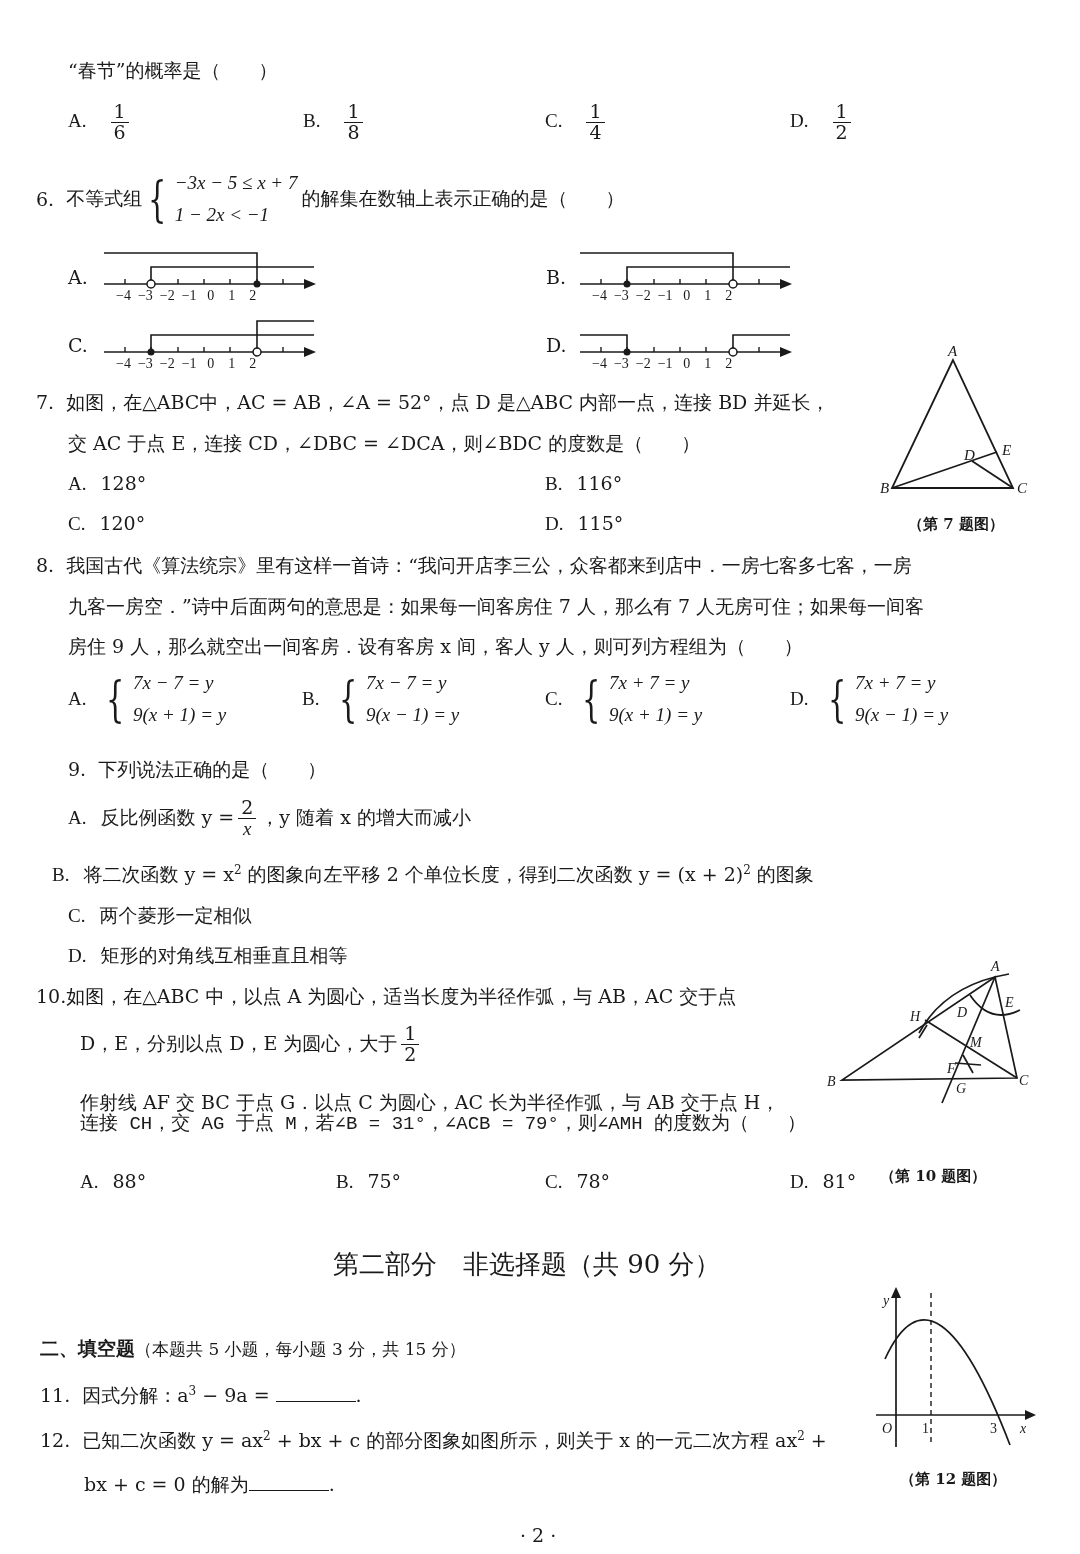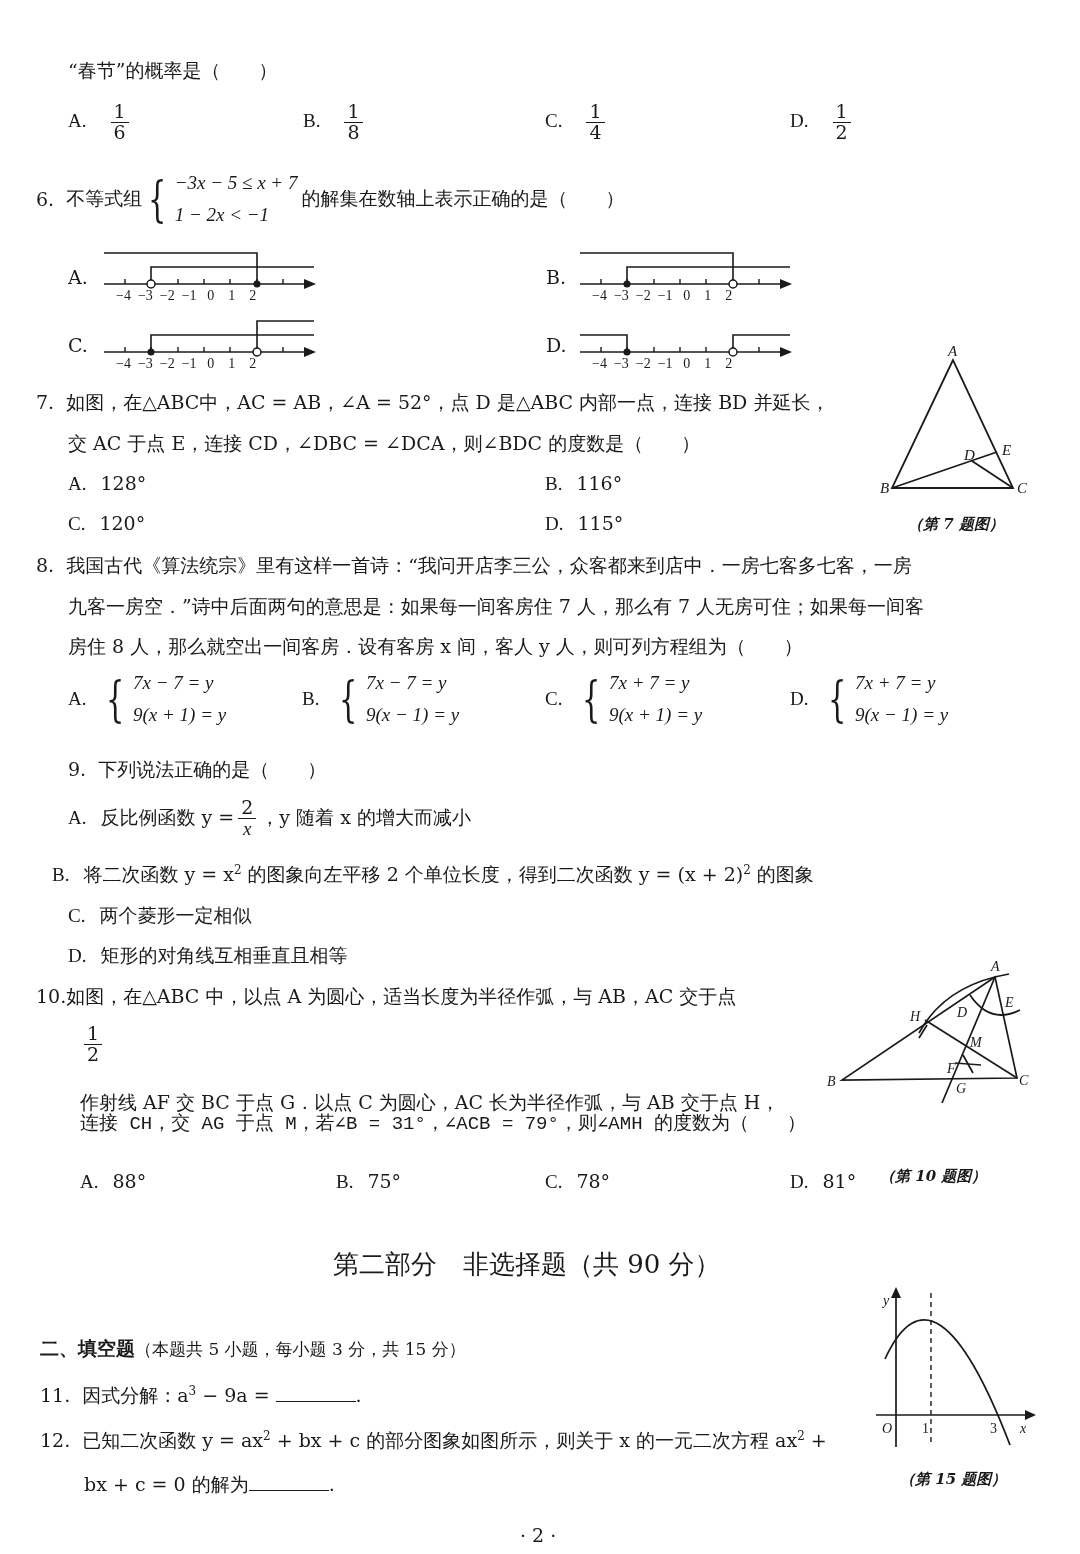--- a/index.html
+++ b/index.html
@@ -7,21 +7,21 @@
          font-family:"DejaVu Serif", "Liberation Serif", serif; color:#1a1a1a; font-size:19px; }
   .abs { position:absolute; white-space:nowrap; }
   .i { font-style:italic; font-family:"Liberation Serif", serif; }
   .frac { display:inline-flex; flex-direction:column; align-items:center; vertical-align:middle; line-height:1.05; margin:0 4px; }
   .frac .num { border-bottom:1.5px solid #1a1a1a; padding:0 3px; }
   .opt-lbl { font-family:"Liberation Serif", serif; margin-right:14px; }
   .sys { display:inline-flex; align-items:center; vertical-align:middle; }
   .brace { font-size:48px; font-weight:200; line-height:1; margin-right:2px; transform:scaleX(0.6); font-family:"DejaVu Serif", serif; }
   .sys-lines { display:flex; flex-direction:column; gap:10px; font-family:"Liberation Serif", serif; font-size:19px; }
   .blank { display:inline-block; border-bottom:1.5px solid #1a1a1a; width:80px; height:18px; vertical-align:baseline; }
-  .cap { font-family:"DejaVu Serif", serif; font-size:15px; font-weight:bold;font-style:italic; }
+  .cap { font-family:"DejaVu Serif", serif; font-size:15px; font-weight:bold; }
   sup { font-size:12px; }
   .bold { font-weight:bold; }
 </style>
 </head>
 <body>
 
 <div class="abs" style="left:68px;top:58px;">“春节”的概率是（　　）</div>
 <div class="abs" style="left:68px;top:102px;">
   <span class="opt-lbl">A.</span>
   <span class="frac">
@@ -174,21 +174,21 @@
     <text x="94" y="120">D</text>
     <text x="132" y="115">E</text>
   </g>
 </svg>
 <div class="abs cap" style="left:908px;top:515px;">（第 7 题图）</div>
 
 <div class="abs" style="left:36px;top:553px;">
   <span style="margin-right:12px;">8.</span><span>我国古代《算法统宗》里有这样一首诗：“我问开店李三公，众客都来到店中．一房七客多七客，一房</span>
 </div>
 <div class="abs" style="left:68px;top:594px;">九客一房空．”诗中后面两句的意思是：如果每一间客房住 7 人，那么有 7 人无房可住；如果每一间客</div>
-<div class="abs" style="left:68px;top:634px;">房住 8 人，那么就空出一间客房．设有客房 x 间，客人 y 人，则可列方程组为（　　）</div>
+<div class="abs" style="left:68px;top:634px;">房住 9 人，那么就空出一间客房．设有客房 x 间，客人 y 人，则可列方程组为（　　）</div>
 
 <div class="abs" style="left:68px;top:672px;display:flex;align-items:center;">
   <span class="opt-lbl">A.</span>
   <span class="sys">
       <span class="brace">{</span>
       <span class="sys-lines">
         <span class="i">7x − 7 = y</span>
         <span class="i">9(x + 1) = y</span>
       </span>
     </span>
@@ -239,20 +239,21 @@
 <div class="abs" style="left:52px;top:862px;">
   <span class="opt-lbl">B.</span><span>将二次函数 y = x</span><sup>2</sup><span> 的图象向左平移 2 个单位长度，得到二次函数 y = (x + 2)</span><sup>2</sup><span> 的图象</span>
 </div>
 <div class="abs" style="left:68px;top:903px;"><span class="opt-lbl">C.</span><span>两个菱形一定相似</span></div>
 <div class="abs" style="left:68px;top:943px;"><span class="opt-lbl">D.</span><span>矩形的对角线互相垂直且相等</span></div>
 
 <div class="abs" style="left:36px;top:984px;">
   <span style="">10.</span><span>如图，在△ABC 中，以点 A 为圆心，适当长度为半径作弧，与 AB，AC 交于点</span>
 </div>
 <div class="abs" style="left:80px;top:1024px;display:flex;align-items:center;">
+  <span>D，E，分别以点 D，E 为圆心，大于</span>
   <span class="frac">
       <span class="num">1</span>
       <span>2</span>
     </span>
 </div>
 <div class="abs" style="left:80px;top:1090px;">作射线 AF 交 BC 于点 G．以点 C 为圆心，AC 长为半径作弧，与 AB 交于点 H，</div>
 <div class="abs" style="left:80px;top:1110px;font-family:Liberation Mono, monospace;">连接 CH，交 AG 于点 M，若∠B = 31°，∠ACB = 79°，则∠AMH 的度数为（　　）</div>
 <div class="abs" style="left:80px;top:1170px;"><span class="opt-lbl">A.</span><span>88°</span></div>
 <div class="abs" style="left:303px;top:1170px;margin-left:33px;"><span class="opt-lbl">B.</span><span>75°</span></div>
 <div class="abs" style="left:545px;top:1170px;"><span class="opt-lbl">C.</span><span>78°</span></div>
@@ -312,15 +313,15 @@
   <g font-family="Liberation Serif, serif" font-style="italic" font-size="14" fill="#1a1a1a">
     <text x="13" y="20">y</text>
     <text x="150" y="148">x</text>
     <text x="12" y="148">O</text>
   </g>
   <g font-family="Liberation Serif, serif" font-size="14" fill="#1a1a1a">
     <text x="52" y="148">1</text>
     <text x="120" y="148">3</text>
   </g>
 </svg>
-<div class="abs cap" style="left:900px;top:1470px;">（第 15 题图）</div>
+<div class="abs cap" style="left:900px;top:1470px;">（第 12 题图）</div>
 
 <div class="abs" style="left:520px;top:1524px;">· 2 ·</div>
 
 </body></html>

